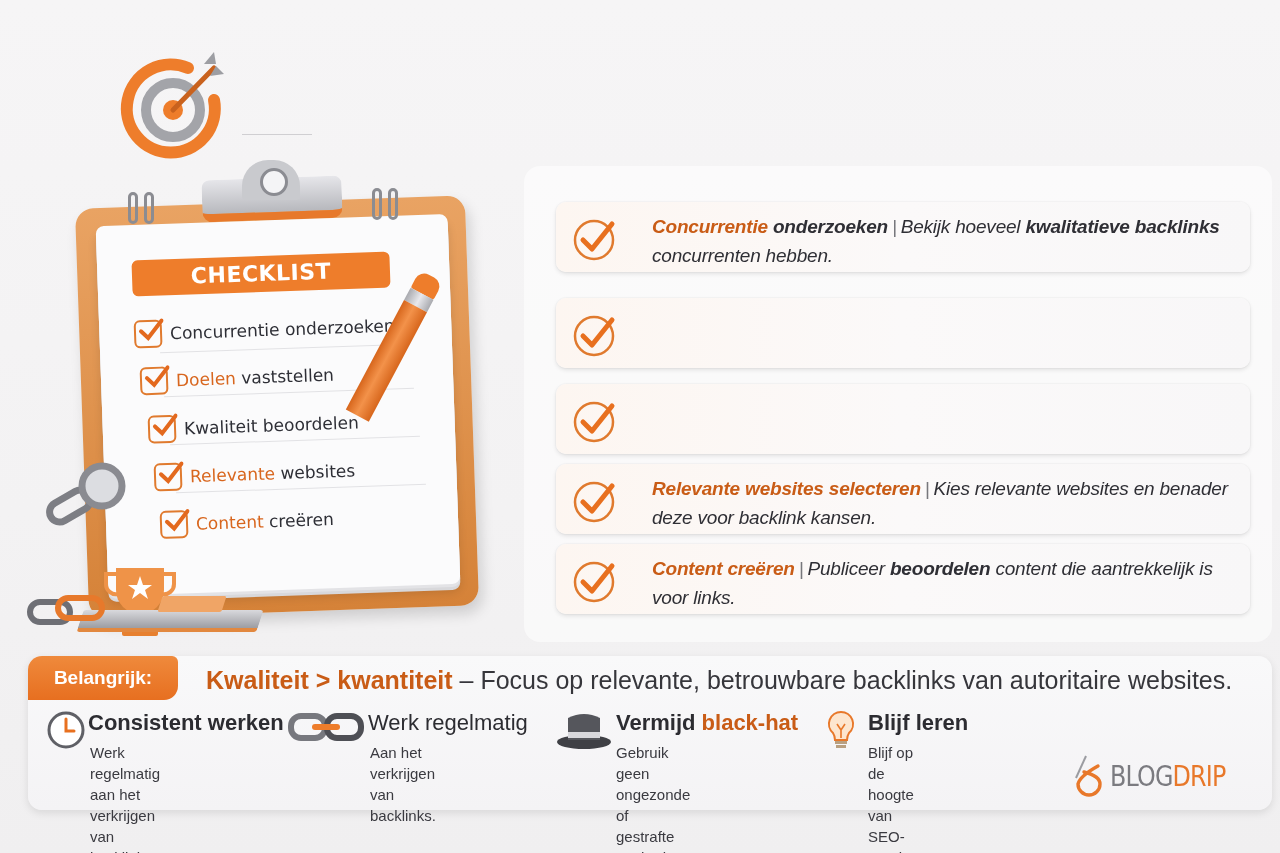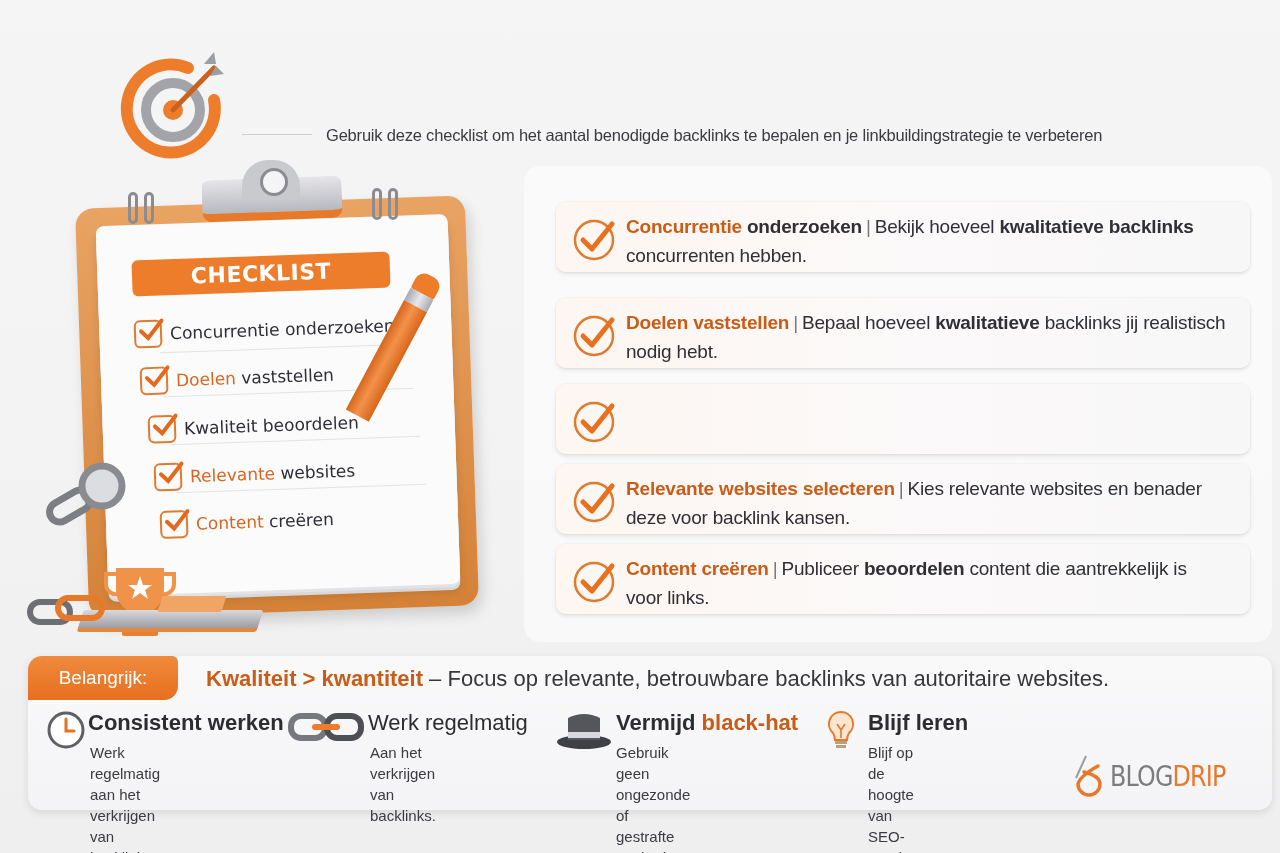--- a/index.html
+++ b/index.html
@@ -92,41 +92,41 @@
     background: rgba(255,255,255,0.55); border-radius: 16px;
   }
   .card {
     position: absolute; left: 556px; width: 694px; height: 70px;
     background: linear-gradient(90deg, #fdf6f1 0%, #fbf9f9 50%, #f8f7f8 100%);
     border-radius: 10px;
     box-shadow: 0 2px 4px rgba(0,0,0,0.10), 0 0 0 1px rgba(0,0,0,0.02);
   }
   .card-check { position: absolute; left: 16px; top: 14px; width: 46px; height: 46px; }
   .card-text {
-    position: absolute; left: 70px; top: 10px; width: 600px;
-    font-size: 19px; line-height: 29px; color: #2f2f35; letter-spacing: -0.2px;
+    position: absolute; left: 96px; top: 10px; width: 600px;
+    font-size: 19px; line-height: 29px; color: #2f2f35; letter-spacing: -0.2px; font-style: italic;
   }
   .card-text .t-orange { color: #c95c16; font-weight: bold; }
   .card-text .t-dark { color: #2f2f35; font-weight: bold; }
   .card-text .sep { color: #77777c; font-weight: normal; padding: 0 4px; }
   .card-text b { font-weight: bold; }
 
   
   .bottom {
     position: absolute; left: 28px; top: 656px; width: 1244px; height: 154px;
     background: linear-gradient(180deg,#f9f9fa,#f4f3f5); border-radius: 14px;
     box-shadow: 0 3px 8px rgba(0,0,0,0.10);
   }
   .belangrijk-tag {
     position: absolute; left: 28px; top: 656px; width: 150px; height: 44px;
     background: linear-gradient(180deg,#ef8a3c,#e76f20); border-radius: 14px 6px 14px 0;
-    color: #fff; font-weight: normal; font-size: 19px; line-height: 44px; text-align: center;
+    color: #fff; font-weight: bold; font-size: 19px; line-height: 44px; text-align: center;
   }
   .belangrijk-text {
-    position: absolute; left: 206px; top: 666px; font-size: 22px; color: #36363b; white-space: nowrap;
+    position: absolute; left: 206px; top: 666px; font-size: 25px; color: #36363b; white-space: nowrap;
   }
   .belangrijk-text .t-orange { color: #c95c16; font-weight: bold; }
   .tip { position: absolute; top: 708px; }
   .tip-icon { position: absolute; left: 0; top: 2px; }
   .tip-title { position: absolute; top: 2px; font-size: 22px; white-space: nowrap; color: #2c2c31; }
   .tip-title b { font-weight: bold; }
   .tip-title .t-orange { color: #c95c16; font-weight: bold; }
   .tip-desc { position: absolute; top: 34px; font-size: 15px; line-height: 21px; color: #3a3a40; white-space: pre-line; }
 
   .brand { position: absolute; left: 1072px; top: 752px; width: 180px; height: 48px; display: flex; align-items: center; gap: 4px; }
@@ -140,21 +140,20 @@
 <div class="header">
   <svg class="target-logo" viewBox="0 0 110 110">
     <path d="M70 18 A44 44 0 1 0 96 50" fill="none" stroke="#ee7d2b" stroke-width="12" stroke-linecap="round"></path>
     <circle cx="55" cy="60" r="27" fill="none" stroke="#a3a4a9" stroke-width="10"></circle>
     <circle cx="55" cy="60" r="10" fill="#ee7d2b"></circle>
     <line x1="55" y1="60" x2="96" y2="18" stroke="#c9621e" stroke-width="5" stroke-linecap="round"></line>
     <path d="M86 14 L96 2 L98 14 Z" fill="#9d9ea3"></path>
     <path d="M92 26 L106 24 L98 16 Z" fill="#9d9ea3"></path>
   </svg>
   <div class="sub-rule"></div>
-  <div class="subtitle">Gebruik deze checklist om het aantal benodigde backlinks te bepalen en je linkbuildingstrategie te verbeteren</div>
 </div>
 
 <div class="illus">
   <div class="board"></div>
   <div class="paper"></div>
   <div class="ring" style="left:108px"></div>
   <div class="ring" style="left:124px"></div>
   <div class="ring" style="left:352px;top:28px"></div>
   <div class="ring" style="left:368px;top:28px"></div>
   <div class="clip"></div>
@@ -243,23 +242,20 @@
     </svg>
   <div class="card-text">
     <span class="t-orange">Concurrentie</span><span class="t-dark"> onderzoeken</span><span class="sep">|</span><span>Bekijk hoeveel </span><b>kwalitatieve backlinks</b><span> concurrenten hebben.</span>
   </div>
 </div>
 <div class="card" style="top:298px">
   <svg class="card-check" viewBox="0 0 46 46">
       <circle cx="22" cy="24" r="19" fill="none" stroke="#e07a2e" stroke-width="2.5"></circle>
       <path d="M11 24 L20 33 L40 8" fill="none" stroke="#e8701f" stroke-width="5" stroke-linecap="round" stroke-linejoin="round"></path>
     </svg>
-  <div class="card-text">
-    <span class="t-orange">Doelen vaststellen</span><span class="t-dark"></span><span class="sep">|</span><span>Bepaal hoeveel </span><b>kwalitatieve</b><span> backlinks jij realistisch nodig hebt.</span>
-  </div>
 </div>
 <div class="card" style="top:384px">
   <svg class="card-check" viewBox="0 0 46 46">
       <circle cx="22" cy="24" r="19" fill="none" stroke="#e07a2e" stroke-width="2.5"></circle>
       <path d="M11 24 L20 33 L40 8" fill="none" stroke="#e8701f" stroke-width="5" stroke-linecap="round" stroke-linejoin="round"></path>
     </svg>
 </div>
 <div class="card" style="top:464px">
   <svg class="card-check" viewBox="0 0 46 46">
       <circle cx="22" cy="24" r="19" fill="none" stroke="#e07a2e" stroke-width="2.5"></circle>

